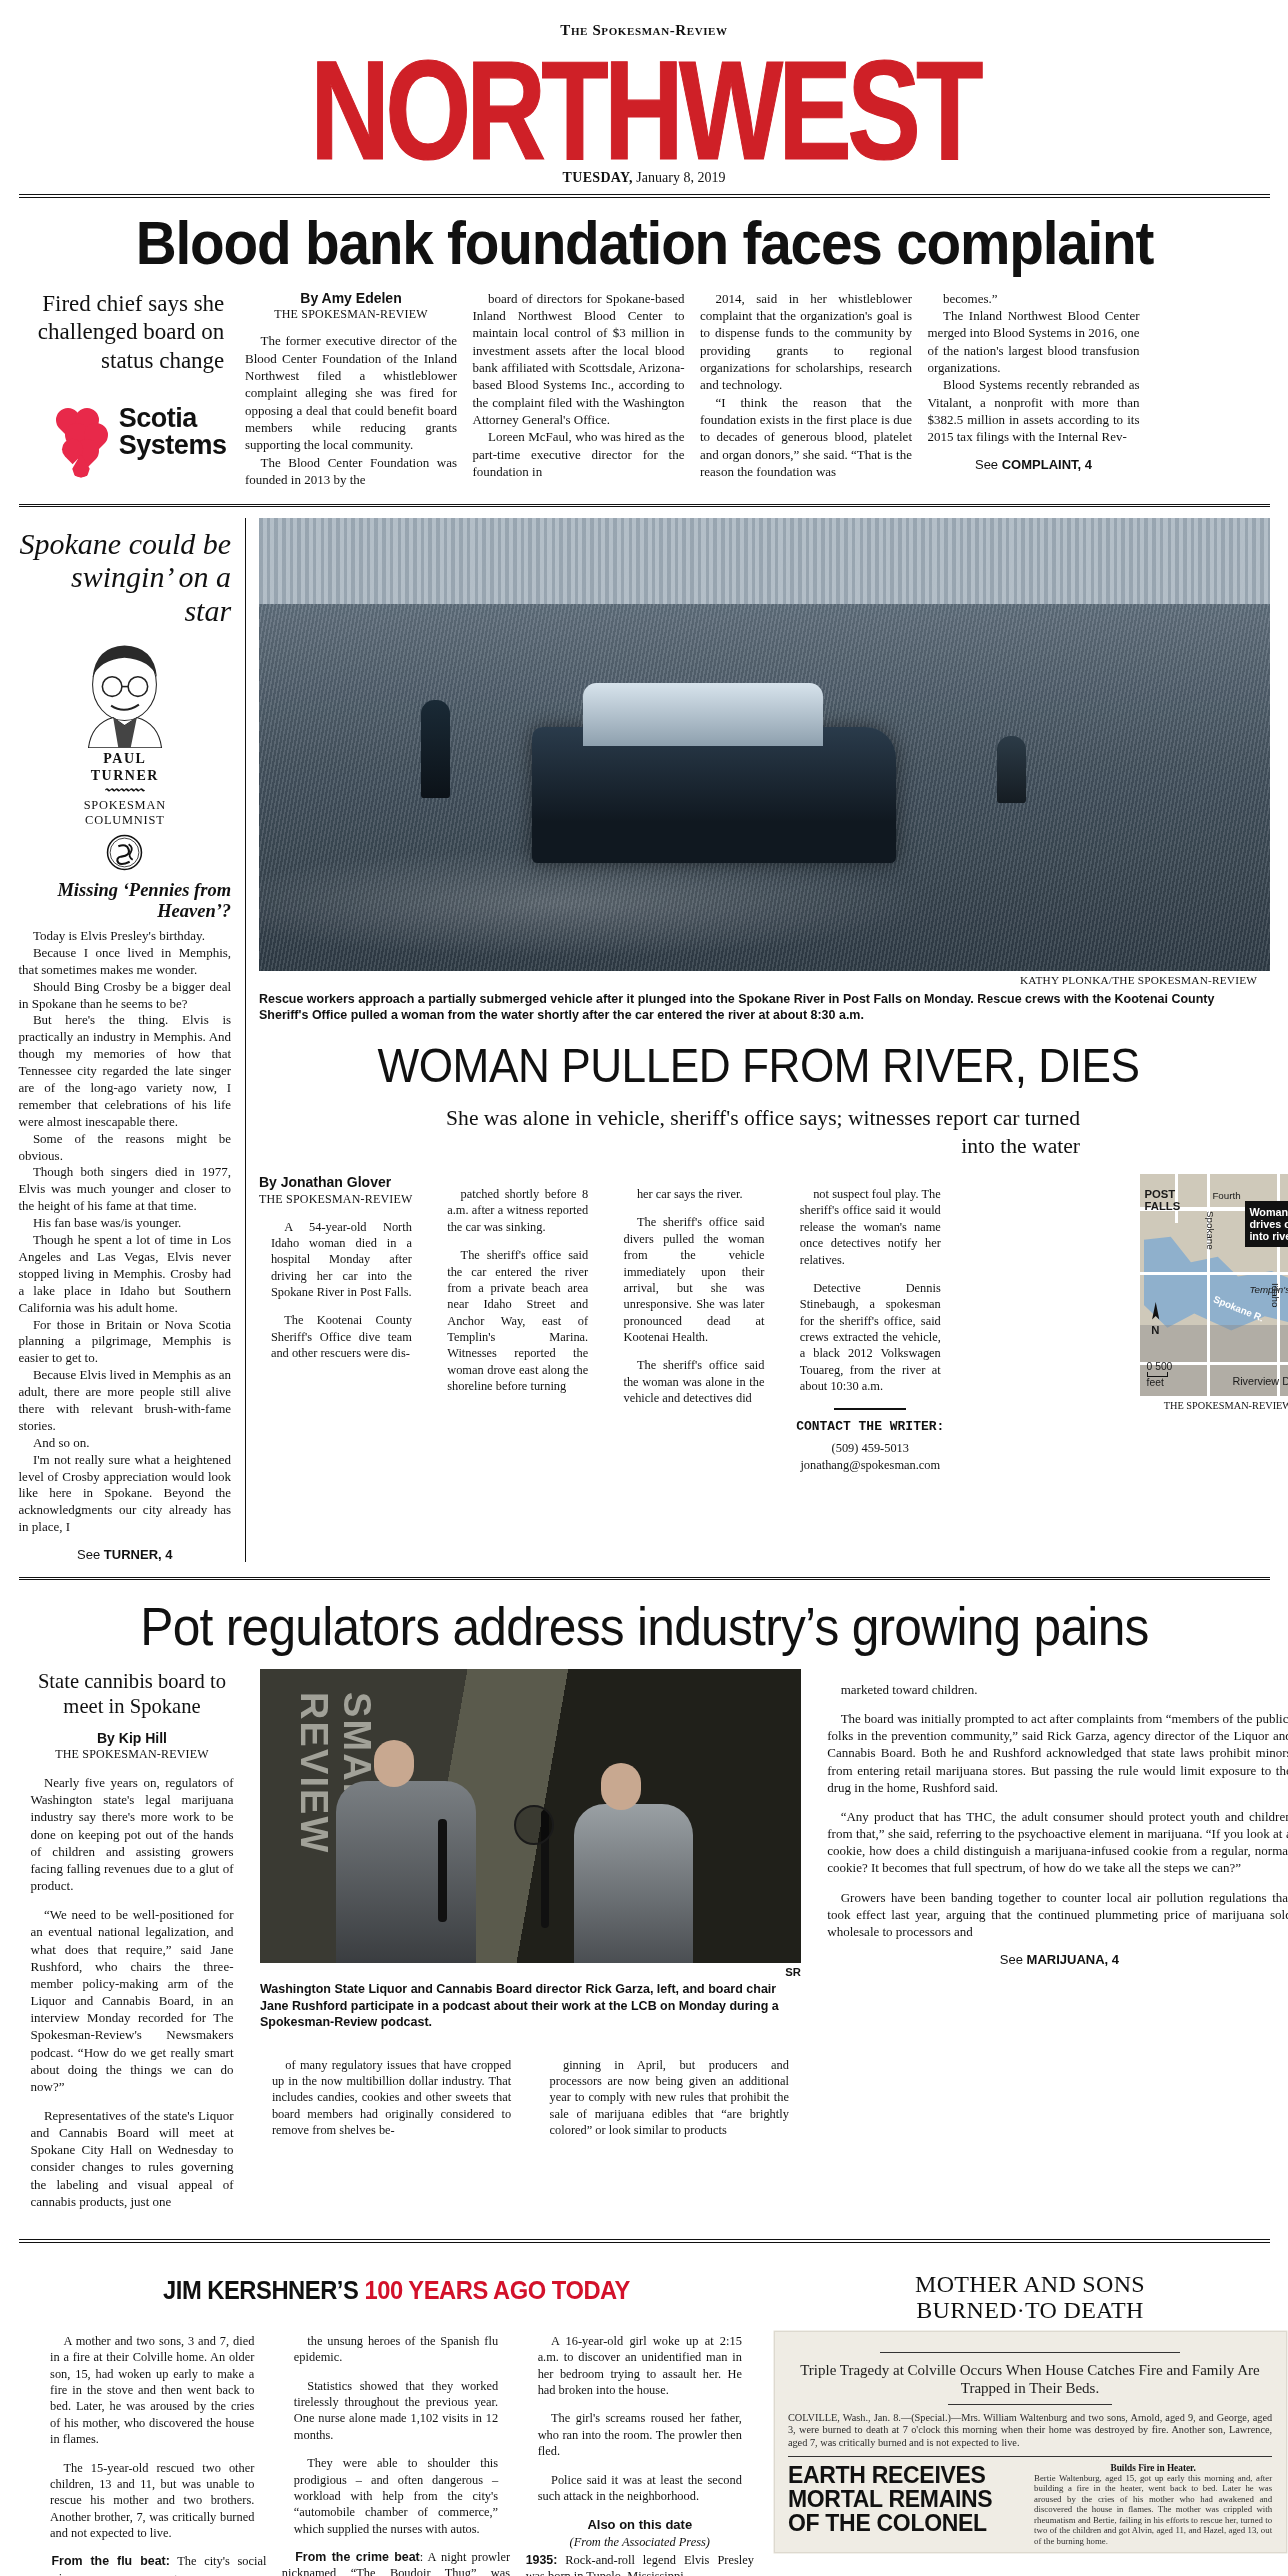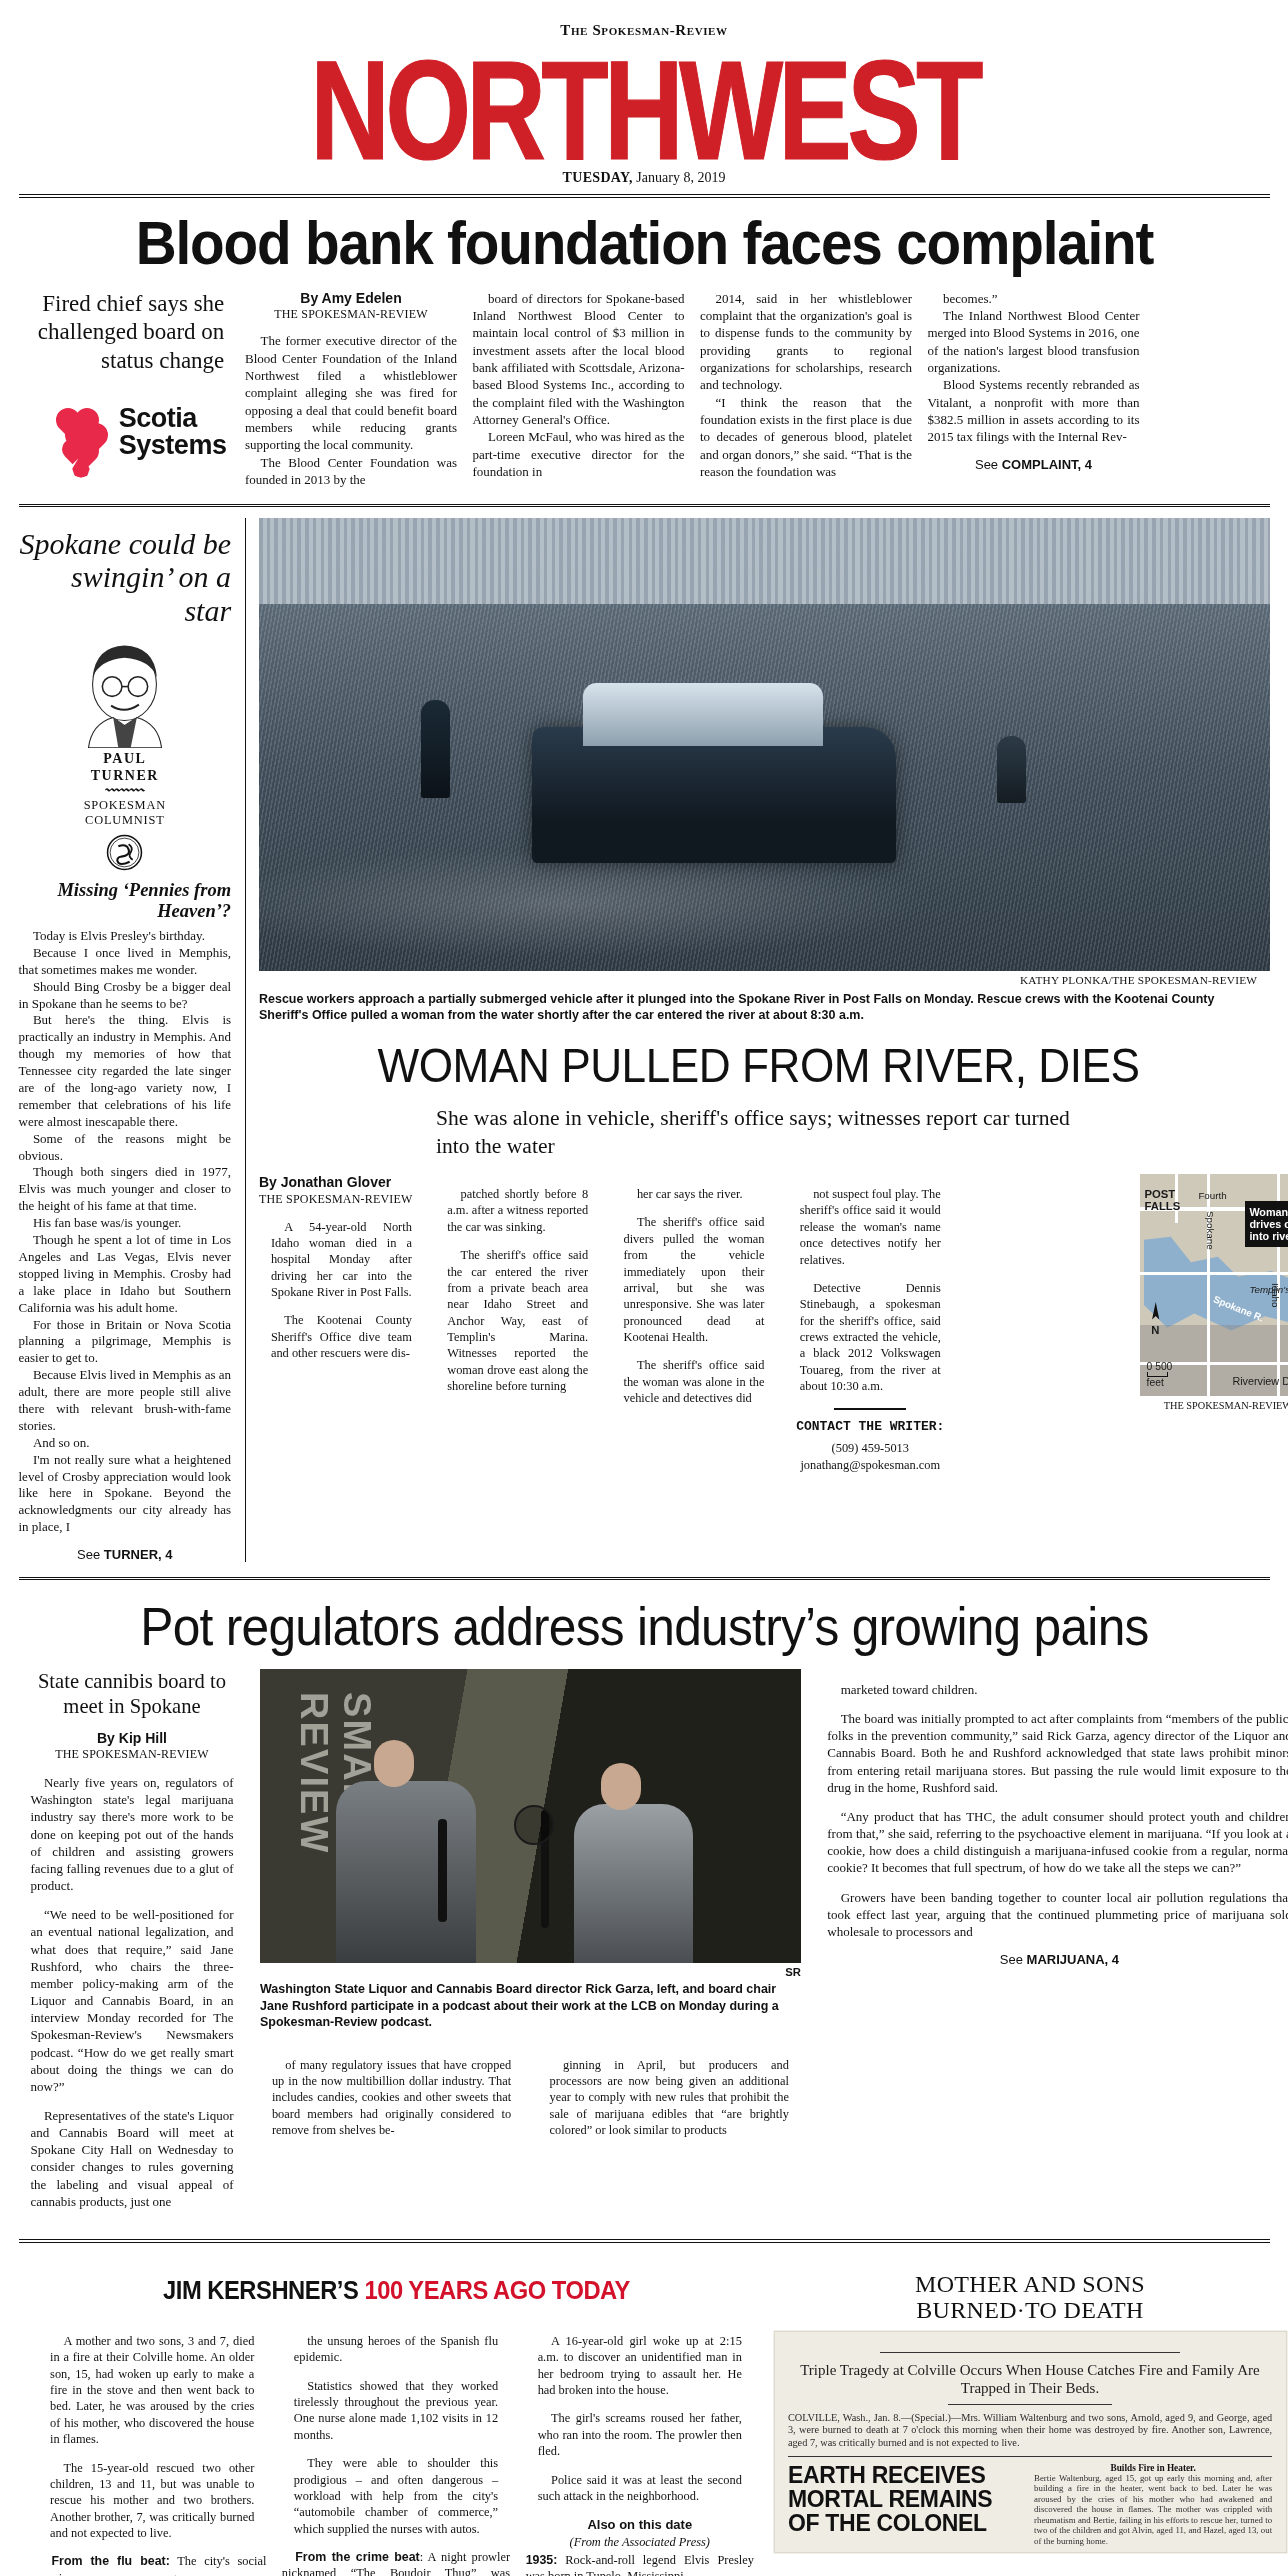--- a/index.html
+++ b/index.html
@@ -229,21 +229,21 @@
   
   .river-hed {
     font-family:"Liberation Sans", sans-serif;
     font-weight:400; font-size:48px; line-height:1.03;
     text-align:center; letter-spacing:-0.5px;
     transform:scaleX(.92); transform-origin:center;
     margin:17.5px 0 13.4px;
   }
   .river-deck {
     font-family:"Liberation Serif", serif;
-    font-size:21.6px; line-height:1.3; text-align:left;
+    font-size:21.6px; line-height:1.3; text-align:right;
     margin:0 auto 14.4px; max-width:644px;
   }
   .river-cols {
     display:grid;
     grid-template-columns: 165px 165px 165px 165px 165px 175px;
     gap:0 11.3px;
     margin-left:13.4px;
   }
   .sm-col { font-size:12.4px; line-height:1.32; text-align:justify; hyphens:auto; }
   .sm-col p { margin:12px; text-indent:13.4px; }
@@ -518,21 +518,21 @@
             <div class="river"></div>
             <div class="shade"></div>
             <div class="rd" style="left:0; top:15%; width:100%; height:3.6px;"></div>
             <div class="rd" style="left:0; top:44%; width:100%; height:3.1px;"></div>
             <div class="rd" style="left:38%; top:0; width:3.6px; height:100%;"></div>
             <div class="rd" style="left:78%; top:0; width:3.6px; height:100%;"></div>
             <div class="rd" style="left:20%; top:0; width:3.1px; height:22%;"></div>
             <div class="rd" style="left:0; bottom:14%; width:100%; height:3.1px;"></div>
             <div class="lbl" style="left:4.1px; top:13.4px; white-space:pre-line; font-size:11.3px;">POST
 FALLS</div>
-            <div class="lbl reg" style="left:58px; top:15.5px;">Fourth</div>
+            <div class="lbl reg" style="left:72px; top:15.5px;">Fourth</div>
             <div class="lbl reg" style="left:65px; top:37px; writing-mode:vertical-rl;">Spokane</div>
             <div class="lbl reg" style="right:34px; top:109px; writing-mode:vertical-rl;">Idaho</div>
             <div class="lbl reg" style="left:109px; top:110px; font-style:italic;">Templin's</div>
             <div class="lbl" style="left:72px; top:129px; transform:rotate(22deg); color:#fff;">Spokane R.</div>
             <div class="lbl reg" style="left:92px; bottom:9.3px; font-size:10.8px;">Riverview Dr.</div>
 
             <div class="callout">Woman drives car into river</div>
 
             <div style="position:absolute;left:8.2px;bottom:60px;text-align:center;">
               <svg width="13.4" height="20.6" viewBox="0 0 26 40">

